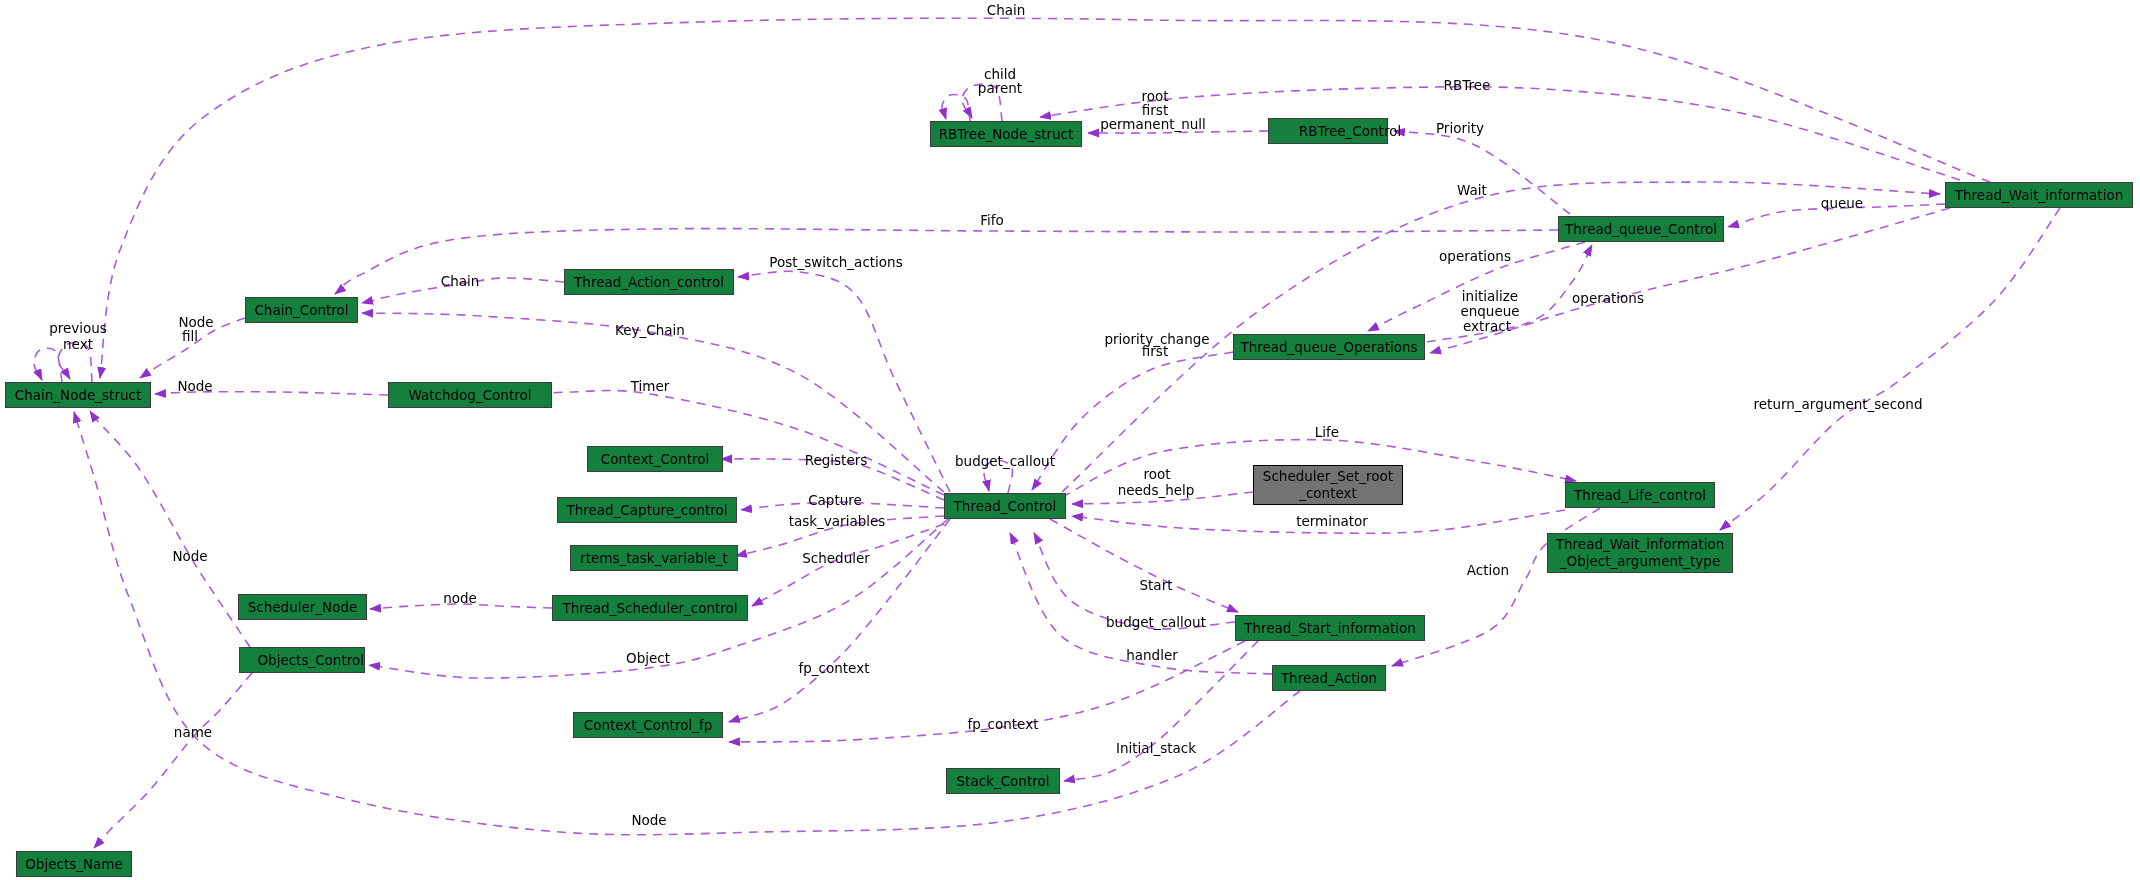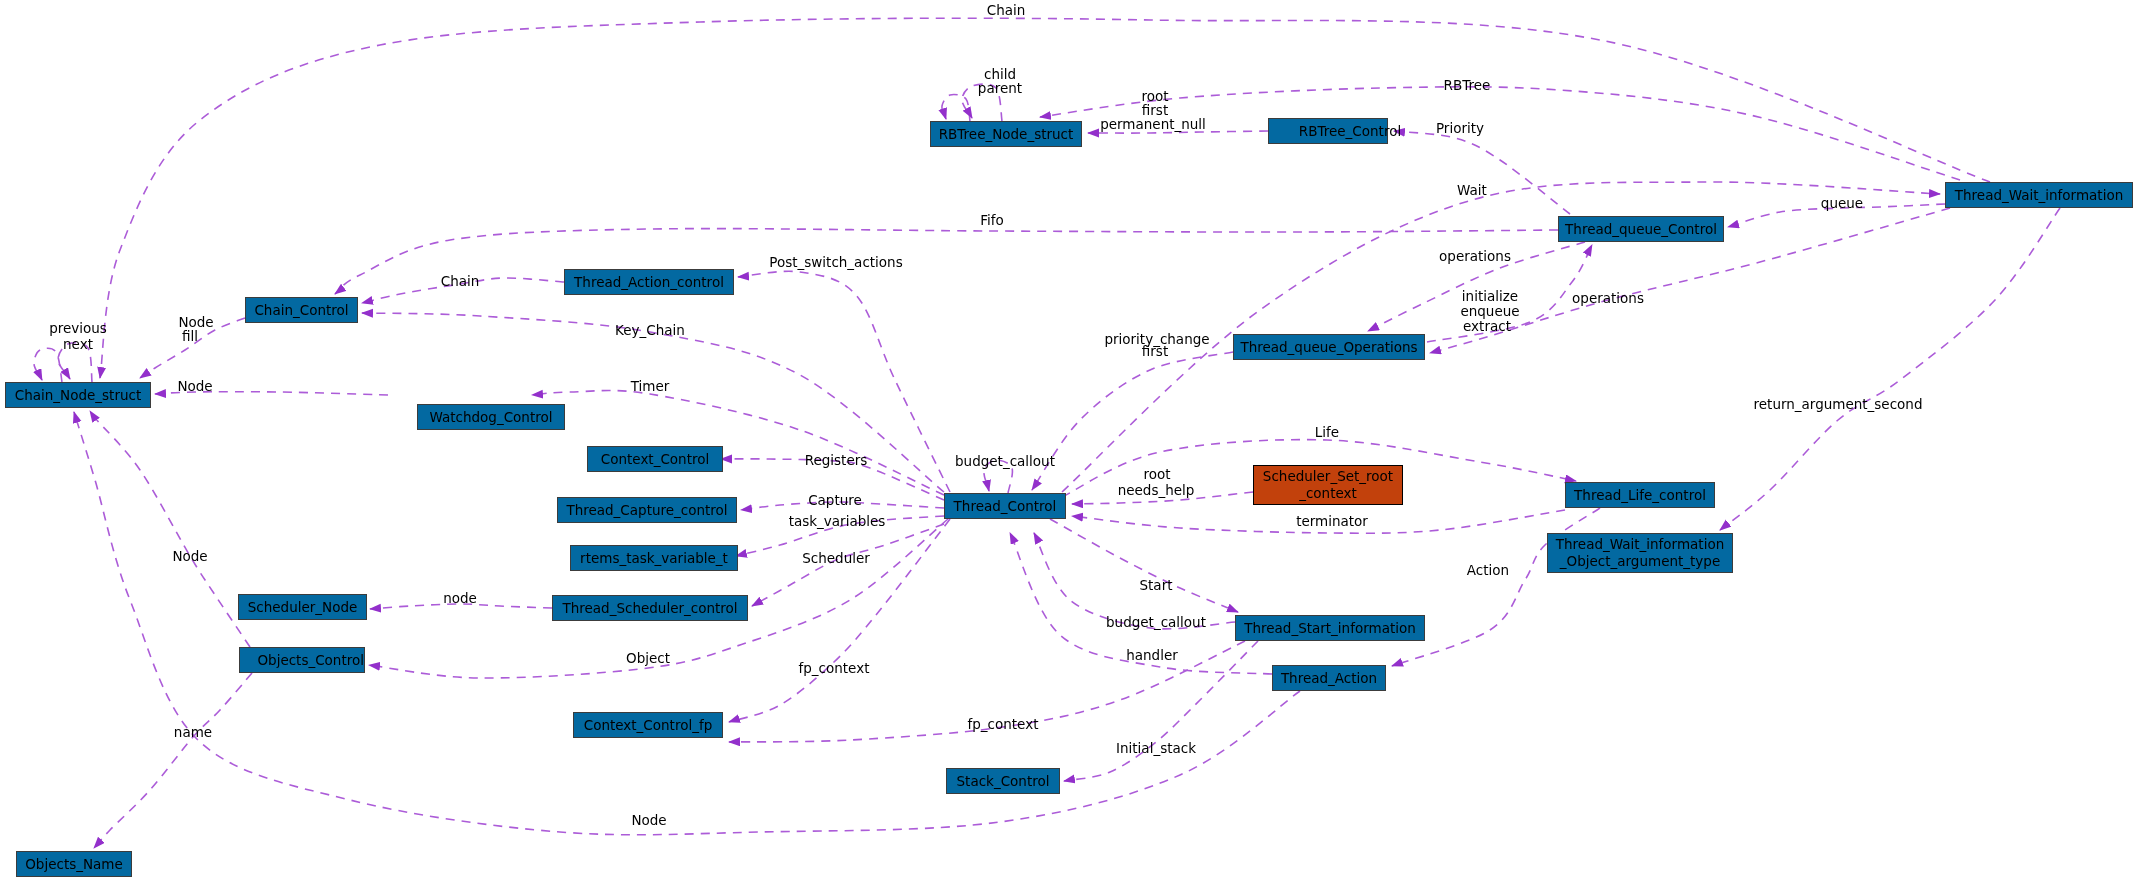--- a/index.html
+++ b/index.html
@@ -1,22 +1,22 @@
 <!DOCTYPE html>
 <html><head>
 <meta charset="utf-8">
 <style>
   html,body{margin:0;padding:0;background:#ffffff;}
   #canvas{position:relative;width:2140px;height:880px;background:#ffffff;overflow:hidden;
           font-family:"DejaVu Sans","Liberation Sans",sans-serif;}
   #edge-svg{position:absolute;left:0;top:0;width:2140px;height:880px;}
   .node{position:absolute;display:flex;flex-direction:column;align-items:center;justify-content:center;
-        background:#0369a1;border:1.4px solid #3c3c3c;box-sizing:border-box;
+        background:#15803d;border:1.4px solid #3c3c3c;box-sizing:border-box;
         font-size:13.5px;color:#000;line-height:1.25;text-align:center;white-space:nowrap;z-index:2;}
-  .node.highlighted{background:#c2410c;border-color:#000;}
+  .node.highlighted{background:#737373;border-color:#000;}
   .edge-label{position:absolute;transform:translate(-50%,-50%);font-size:13.5px;color:#000;
               white-space:nowrap;z-index:3;pointer-events:none;}
 </style>
 </head>
 <body>
 
 <div id="canvas">
   <svg id="edge-svg" xmlns="http://www.w3.org/2000/svg">
     <defs>
       <marker id="arrow" markerWidth="13" markerHeight="10" refX="11" refY="4.5" orient="auto" markerUnits="userSpaceOnUse">
@@ -86,21 +86,21 @@
       </div>
       <div class="node" style="left: 564px; top: 269px; width: 170px; height: 26px;">
         <span>Thread_Action_control</span>
       </div>
       <div class="node" style="left: 1233px; top: 334px; width: 192px; height: 26px;">
         <span>Thread_queue_Operations</span>
       </div>
       <div class="node" style="left: 5px; top: 382px; width: 146px; height: 26px; text-align: center;">
         <span>Chain_Node_struct</span>
       </div>
-      <div class="node" style="left: 388px; top: 404px; width: 148px; height: 26px; margin-left: 29px;">
+      <div class="node" style="left: 388px; top: 382px; width: 164px; height: 26px;">
         <span>Watchdog_Control</span>
       </div>
       <div class="node" style="left: 587px; top: 446px; width: 136px; height: 26px;">
         <span>Context_Control</span>
       </div>
       <div class="node" style="left: 944px; top: 493px; width: 122px; height: 26px;">
         <span>Thread_Control</span>
       </div>
       <div class="node highlighted" style="left: 1253px; top: 465px; width: 150px; height: 40px;">
         <span>Scheduler_Set_root</span>

